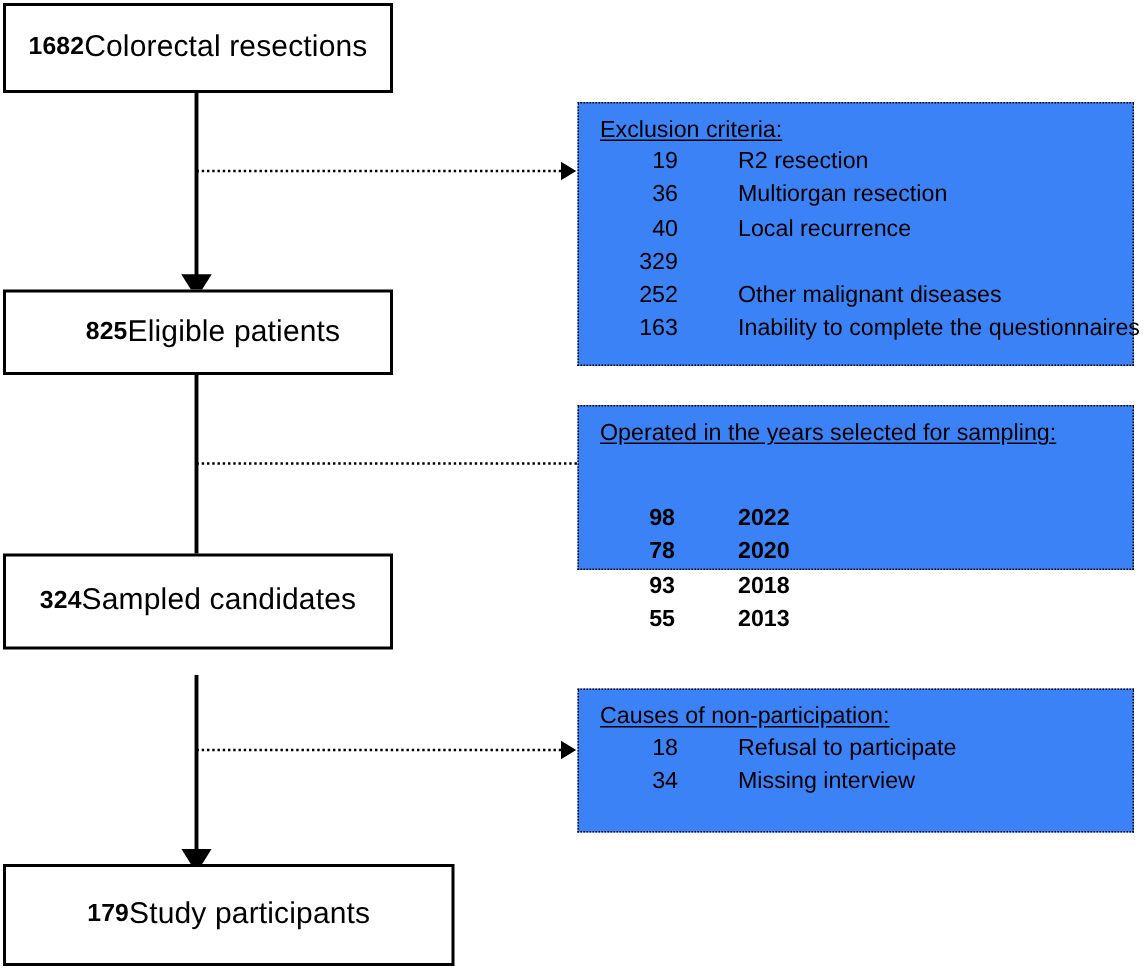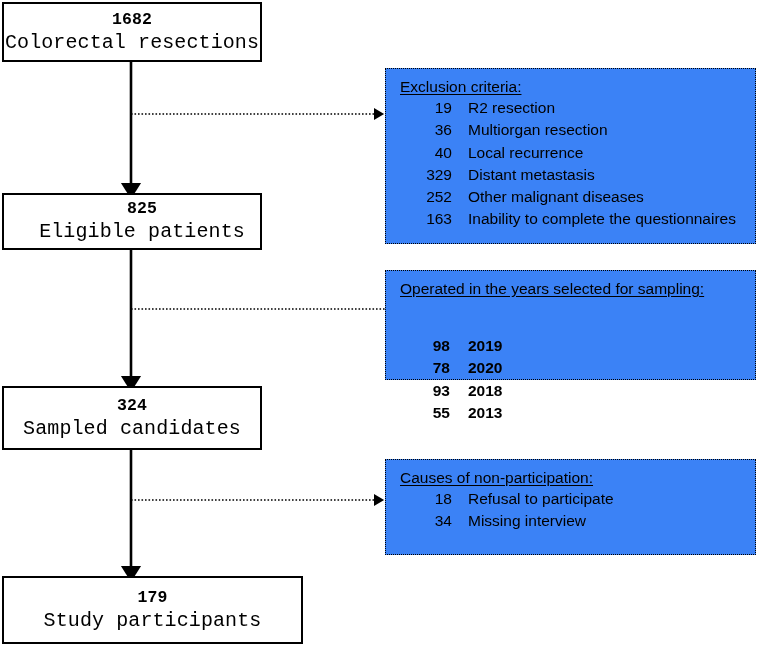--- a/index.html
+++ b/index.html
@@ -27,25 +27,24 @@
     height: 650px;
   }
 
   
   .main-box {
     position: absolute;
     box-sizing: border-box;
     border: 2.5px solid #000000;
     background: #ffffff;
     display: flex;
-    flex-direction: column;
+    flex-direction: row;
     align-items: center;
     justify-content: center;
     line-height: 1.28;
-    font-family: Liberation Mono, monospace;
   }
   .main-box .count {
     font-weight: bold;
     font-size: 16.5px;
     letter-spacing: 0.1px;
   }
   .main-box .caption {
     font-weight: normal;
     font-size: 20px;
     letter-spacing: 0.1px;
@@ -70,20 +69,21 @@
   .note-list {
     list-style: none;
     margin: 0;
     padding: 0;
   }
   .note-row {
     display: flex;
     align-items: baseline;
     height: 22.3px;
     white-space: nowrap;
+    gap: 24px;
   }
   .note-num {
     width: 52px;
     text-align: right;
     font-size: 15.5px;
     font-weight: normal;
     flex: 0 0 auto;
   }
   .note-label {
     margin-left: 16px;
@@ -130,21 +130,21 @@
   <div class="main-box" style="left:2px; top:2px; width:260px; height:60px;">
     <div class="count">1682</div>
     <div class="caption">Colorectal resections</div>
   </div>
 
   <div class="main-box" style="left:2px; top:193px; width:260px; height:57px;padding-left:20px;">
     <div class="count">825</div>
     <div class="caption">Eligible patients</div>
   </div>
 
-  <div class="main-box" style="left:2px; top:386px; width:260px; height:64px;">
+  <div class="main-box" style="left:2px; top:369px; width:260px; height:64px;">
     <div class="count">324</div>
     <div class="caption">Sampled candidates</div>
   </div>
 
   <div class="main-box" style="left:2px; top:576px; width:301px; height:68px;">
     <div class="count">179</div>
     <div class="caption">Study participants</div>
   </div>
 
   <div class="note-box" style="left:385px; top:68px; width:371px; height:176px;">
@@ -157,39 +157,38 @@
       <li class="note-row">
         <span class="note-num">36</span>
         <span class="note-label">Multiorgan resection</span>
       </li>
       <li class="note-row">
         <span class="note-num">40</span>
         <span class="note-label">Local recurrence</span>
       </li>
       <li class="note-row">
         <span class="note-num">329</span>
-        <span class="note-label">Distant metastasis</span>
       </li>
       <li class="note-row">
         <span class="note-num">252</span>
         <span class="note-label">Other malignant diseases</span>
       </li>
       <li class="note-row">
         <span class="note-num">163</span>
         <span class="note-label">Inability to complete the questionnaires</span>
       </li>
     </ul>
   </div>
 
   <div class="note-box emphasis" style="left:385px; top:270px; width:371px; height:110px;">
     <div class="note-title">Operated in the years selected for sampling:</div>
     <ul class="note-list">
       <li class="note-row">
         <span class="note-num">98</span>
-        <span class="note-label">2019</span>
+        <span class="note-label">2022</span>
       </li>
       <li class="note-row">
         <span class="note-num">78</span>
         <span class="note-label">2020</span>
       </li>
       <li class="note-row">
         <span class="note-num">93</span>
         <span class="note-label">2018</span>
       </li>
       <li class="note-row">

